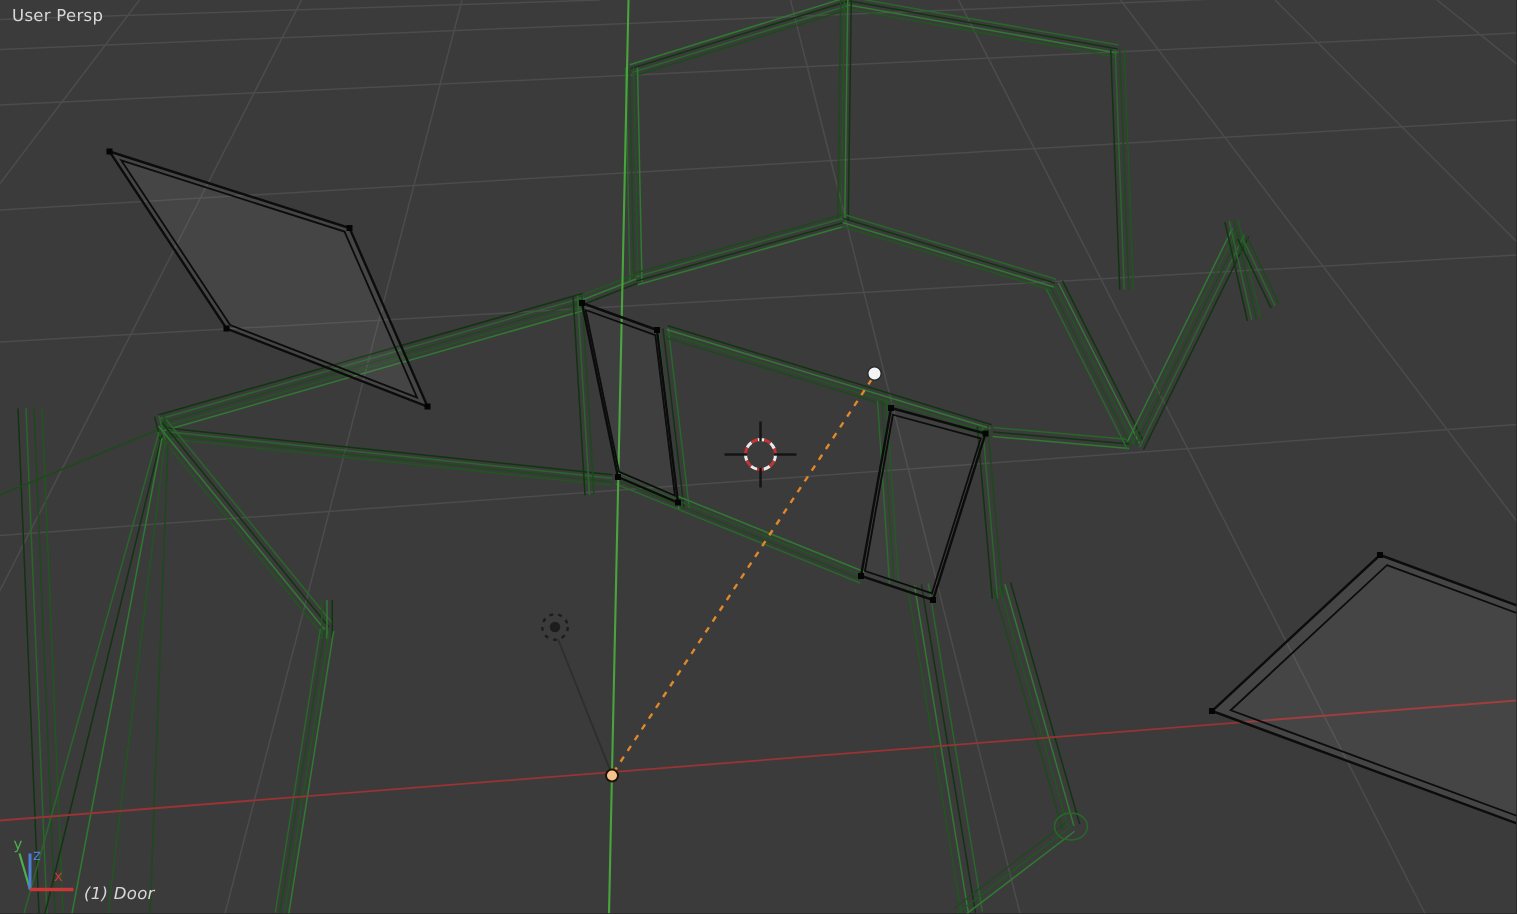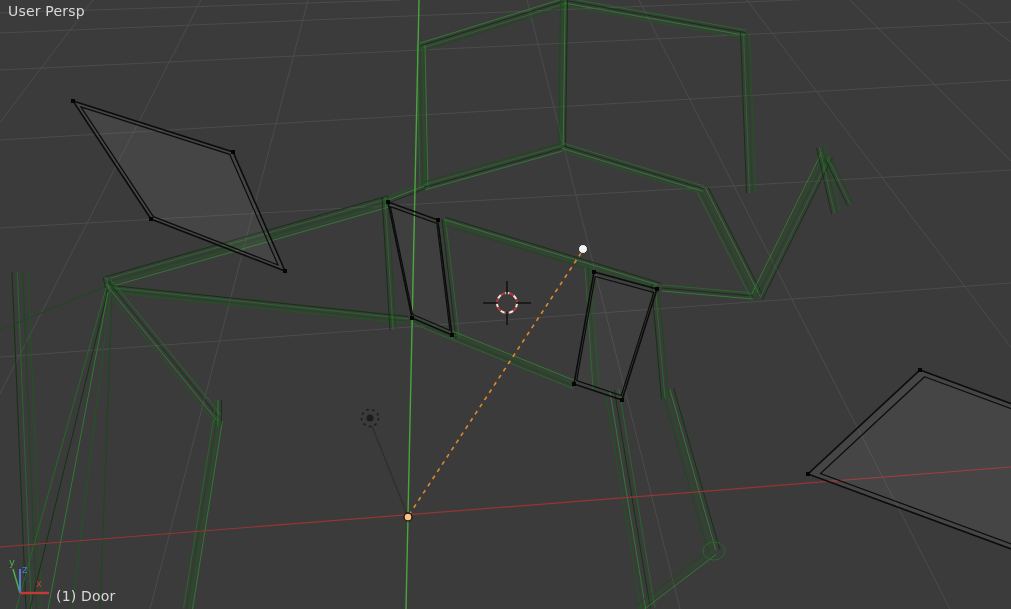--- a/index.html
+++ b/index.html
@@ -1,22 +1,22 @@
 <!DOCTYPE html>
 <html><head>
 <meta charset="utf-8">
 <style>
   html,body{margin:0;padding:0;background:#222;}
   .stage{position:relative;width:1011px;height:609px;overflow:hidden;
          font-family:"DejaVu Sans","Liberation Sans",sans-serif;}
   .stage svg{position:absolute;left:0;top:0;}
-  .hud{position:absolute;font-size:14px;line-height:12px;letter-spacing:.2px;
+  .hud{position:absolute;font-size:11px;line-height:12px;letter-spacing:.2px;
        user-select:none;white-space:nowrap;}
   .hud-top{left:8px;top:5px;}
-  .hud-bottom{left:56px;top:590px;}
+  .hud-bottom{left:56px;top:590px;font-style:italic;}
 </style>
 </head>
 <body>
 
 <div class="stage" style="background: rgb(59, 59, 59);">
   <svg id="scene-svg" width="1011" height="609" viewBox="0 0 1011 609">
       <g>
         <line x1="0" y1="13" x2="400" y2="0" stroke="#4c4c4c" stroke-width="1"></line>
         <line x1="0" y1="33" x2="1011" y2="-9" stroke="#4c4c4c" stroke-width="1"></line>
         <line x1="0" y1="70" x2="1011" y2="22" stroke="#4c4c4c" stroke-width="1"></line>

